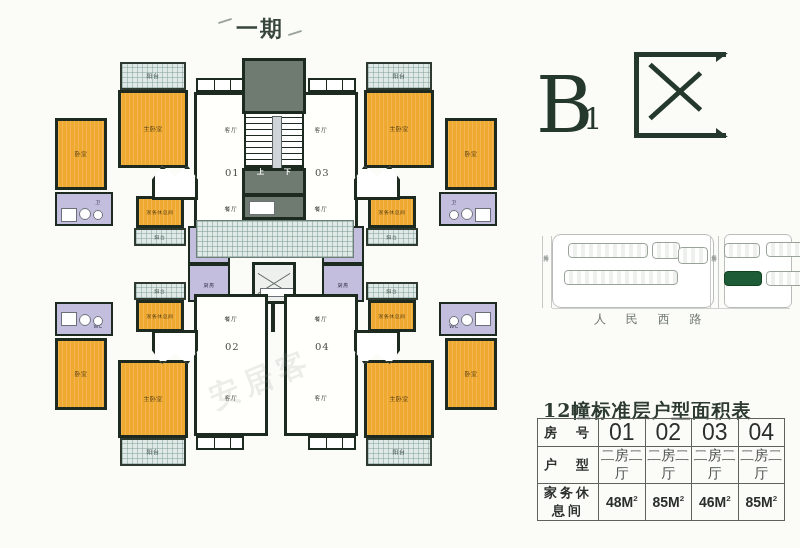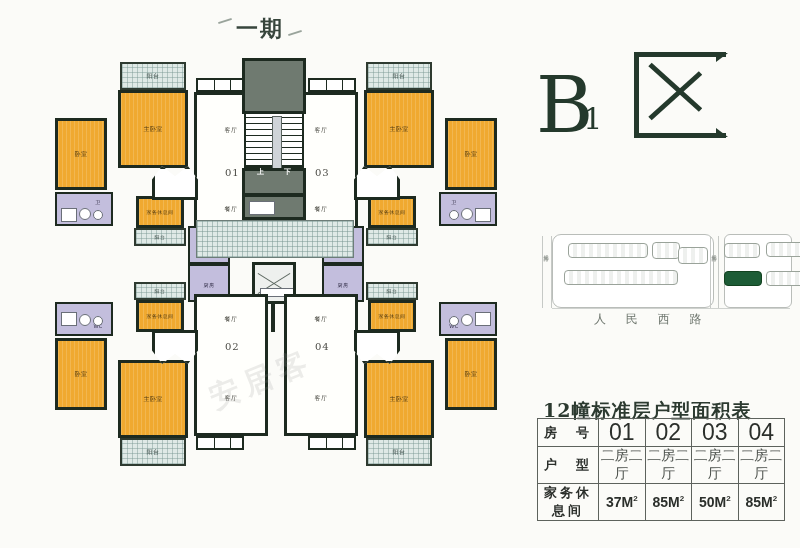--- a/index.html
+++ b/index.html
@@ -282,27 +282,27 @@
     <tr>
       <td class="rowhead">户　型</td>
       <td class="type">二房二厅</td>
       <td class="type">二房二厅</td>
       <td class="type">二房二厅</td>
       <td class="type">二房二厅</td>
     </tr>
     <tr>
       <td class="rowhead">家务休息间</td>
       <td class="area">
-        <span>37</span><span>M</span><sup>2</sup>
+        <span>48</span><span>M</span><sup>2</sup>
       </td>
       <td class="area">
         <span>85</span><span>M</span><sup>2</sup>
       </td>
       <td class="area">
-        <span>50</span><span>M</span><sup>2</sup>
+        <span>46</span><span>M</span><sup>2</sup>
       </td>
       <td class="area">
         <span>85</span><span>M</span><sup>2</sup>
       </td>
     </tr>
   </tbody>
     </table>
 
   <div id="floor-plan">
 

